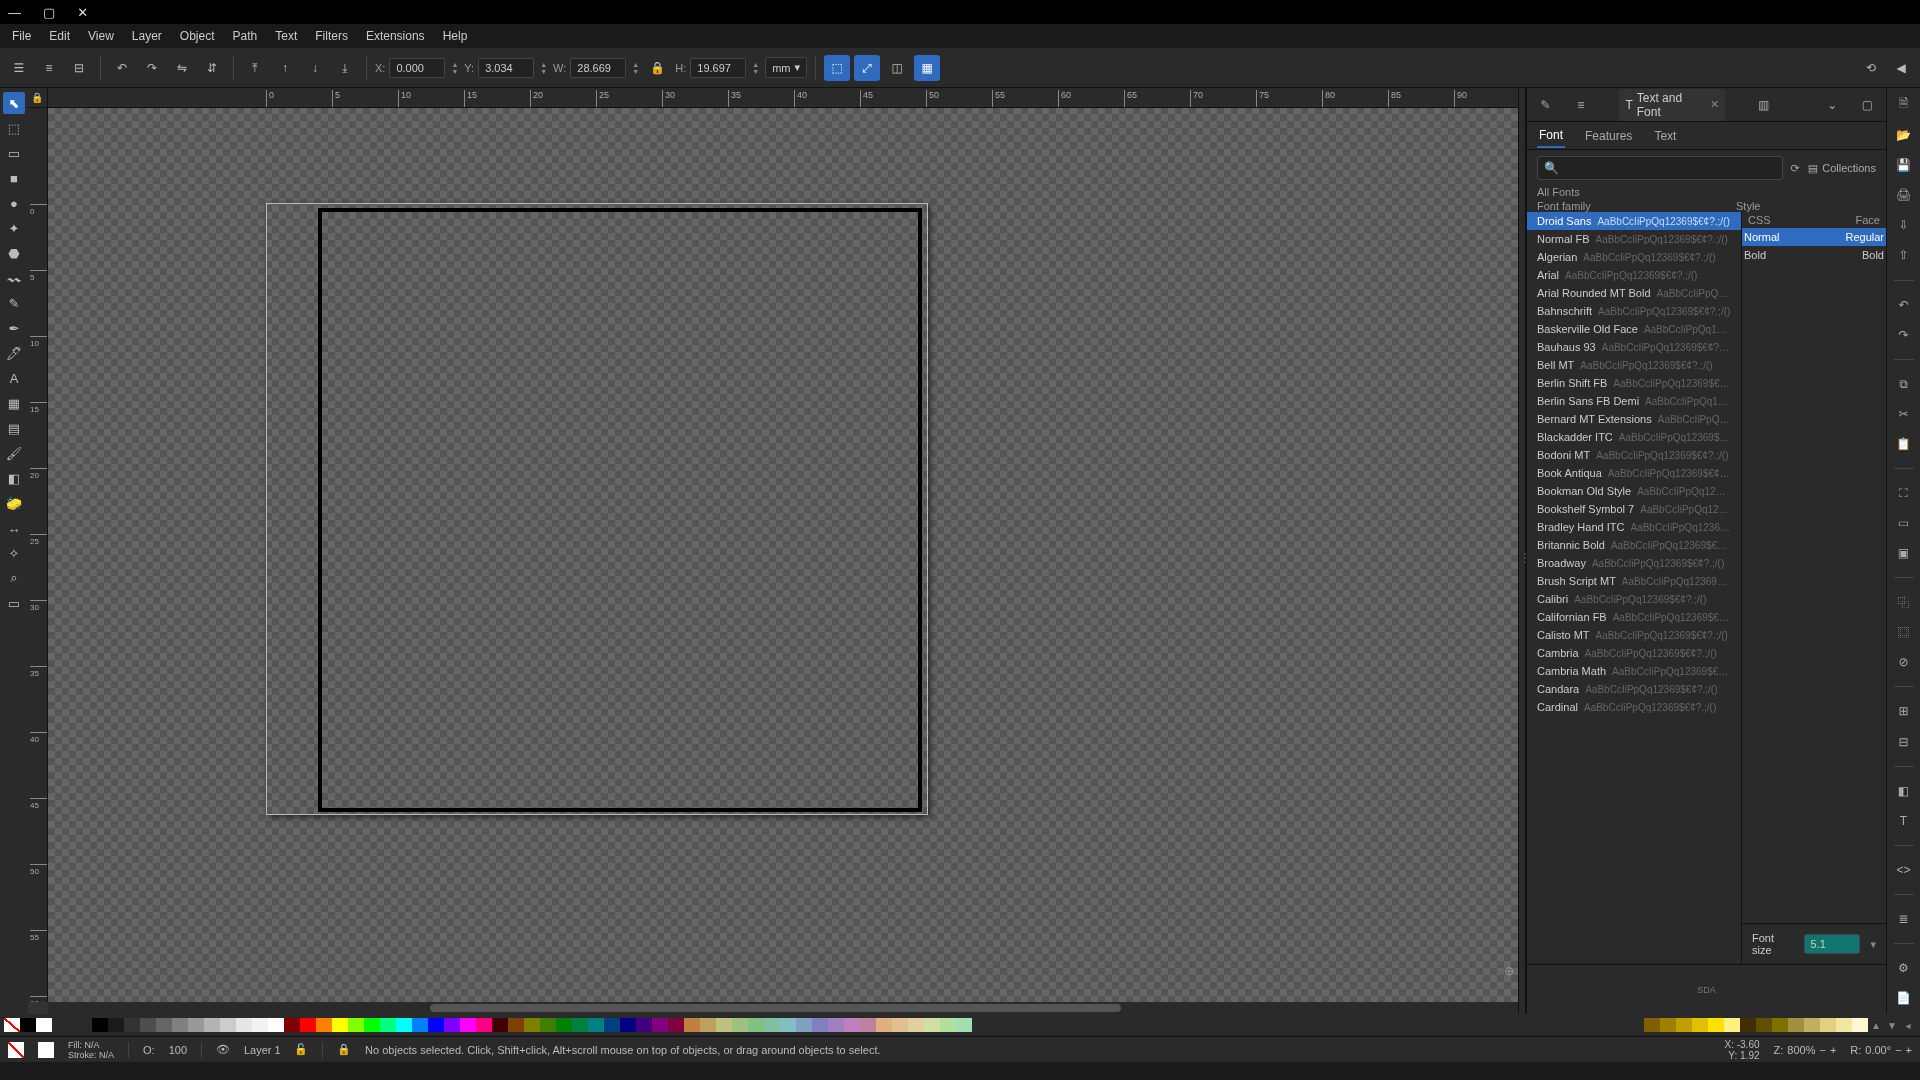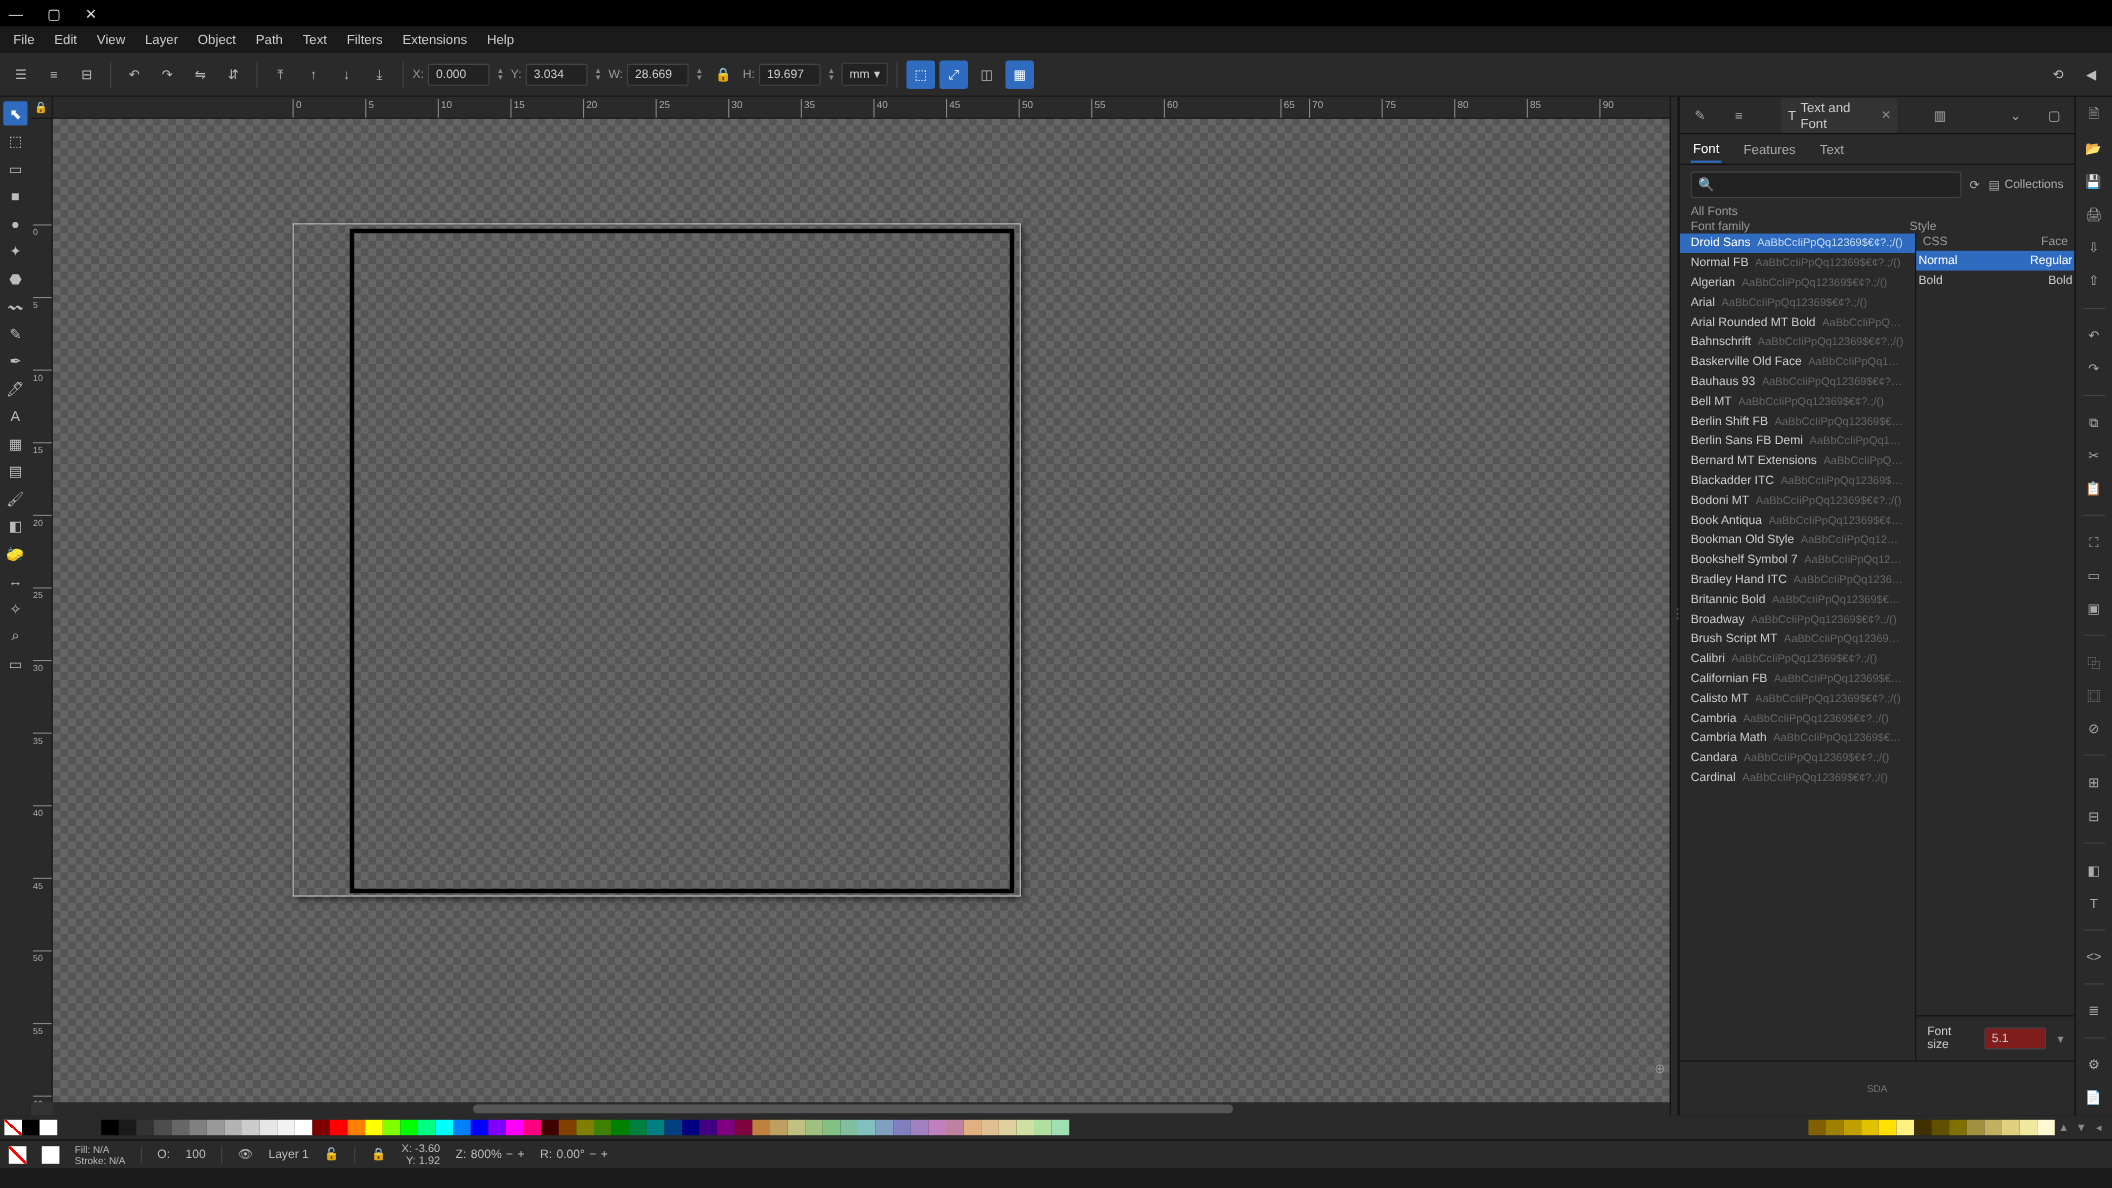--- a/index.html
+++ b/index.html
@@ -86,21 +86,21 @@
 .font-family-item.selected .sample { color:#c8ddf5; }
 
 .style-panel { width:144px; display:flex; flex-direction:column;}
 .style-headers { display:flex; font-size:11px; color:#999; padding:2px 6px;}
 .style-headers div:first-child{flex:1;}
 .style-list { flex:1;}
 .style-row { display:flex; padding:3px 2px; font-size:11px; cursor:pointer;}
 .style-row div:first-child{flex:1;}
 .style-row.selected { background:#2f6bbf; color:#fff;}
 .fontsize-row { padding:8px 10px; display:flex; align-items:center; gap:10px; font-size:11px; color:#ccc; border-top:1px solid #111;}
-.fontsize-row .fs-input { background:#7f1d1d; border:1px solid #444; padding:3px 6px; width:60px; color:#ccc; border-radius:2px;}
+.fontsize-row .fs-input { background:#0f766e; border:1px solid #444; padding:3px 6px; width:60px; color:#ccc; border-radius:2px;}
 
 .preview-area { height:50px; border-top:1px solid #111; display:flex; align-items:center; justify-content:center; color:#777; font-size:9px;}
 .panel-buttons { display:flex; padding:8px 10px; gap:8px; border-top:1px solid #111;}
 .panel-buttons button { flex:0 0 auto; background:#333; border:1px solid #444; color:#ccc; padding:5px 14px; border-radius:3px; font-size:11px; cursor:pointer;}
 .panel-buttons button:last-child { margin-left:auto;}
 
 
 .right-dock { width:34px; background:#2a2a2a; border-left:1px solid #111; display:flex; flex-direction:column; align-items:center; padding:6px 0; gap:10px;}
 .right-dock .dock-sep { height:1px; width:20px; background:#444; margin:4px 0;}
 .right-dock .dicon { width:22px; height:22px; display:flex; align-items:center; justify-content:center; color:#aaa; cursor:pointer; border-radius:3px;}
@@ -283,21 +283,21 @@
         <div class="ruler-tick" style="left: 416px;">15</div>
         <div class="ruler-tick" style="left: 482px;">20</div>
         <div class="ruler-tick" style="left: 548px;">25</div>
         <div class="ruler-tick" style="left: 614px;">30</div>
         <div class="ruler-tick" style="left: 680px;">35</div>
         <div class="ruler-tick" style="left: 746px;">40</div>
         <div class="ruler-tick" style="left: 812px;">45</div>
         <div class="ruler-tick" style="left: 878px;">50</div>
         <div class="ruler-tick" style="left: 944px;">55</div>
         <div class="ruler-tick" style="left: 1010px;">60</div>
-        <div class="ruler-tick" style="left: 1116px;">65</div>
+        <div class="ruler-tick" style="left: 1076px;">65</div>
         <div class="ruler-tick" style="left: 1142px;">70</div>
         <div class="ruler-tick" style="left: 1208px;">75</div>
         <div class="ruler-tick" style="left: 1274px;">80</div>
         <div class="ruler-tick" style="left: 1340px;">85</div>
         <div class="ruler-tick" style="left: 1406px;">90</div>
       </div>
     <div class="ruler-body">
       <div class="ruler-v" id="ruler-v">
           <div class="ruler-tick" style="top: 96px;">0</div>
           <div class="ruler-tick" style="top: 162px;">5</div>
@@ -635,20 +635,21 @@
   </div>
   <div class="sep"></div>
   <span>O:</span>
   <span>100</span>
   <div class="sep"></div>
   <span>👁</span>
   <span>Layer 1</span>
   <span>🔓</span>
   <div class="sep"></div>
   <span>🔒</span>
+  <span class="hint">No objects selected. Click, Shift+click, Alt+scroll mouse on top of objects, or drag around objects to select.</span>
   <div class="coords">
     <div><span>X:</span> <span>-3.60</span></div>
     <div><span>Y:</span> <span>1.92</span></div>
   </div>
   <div class="zoom">
     <span>Z:</span>
     <span>800%</span>
     <span>−</span>
     <span>+</span>
   </div>

